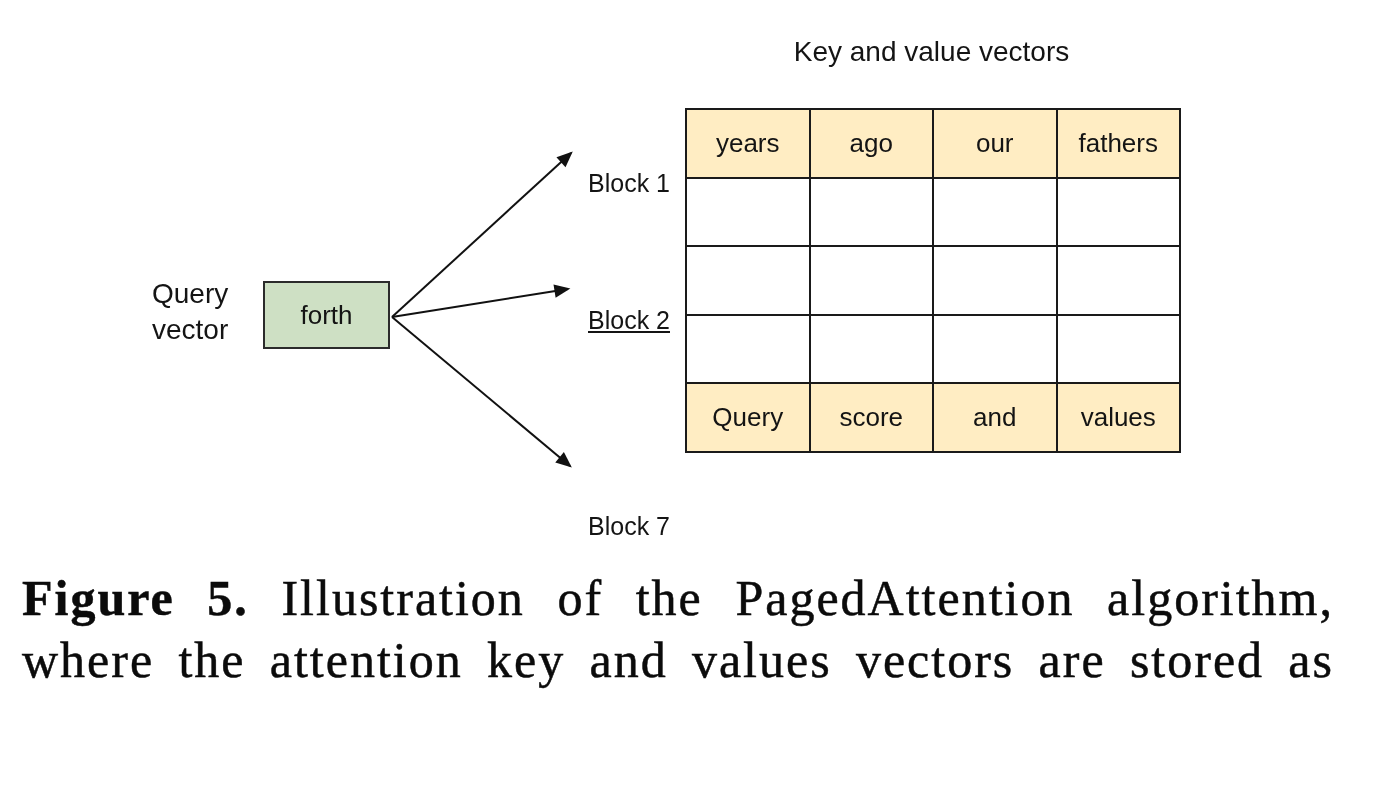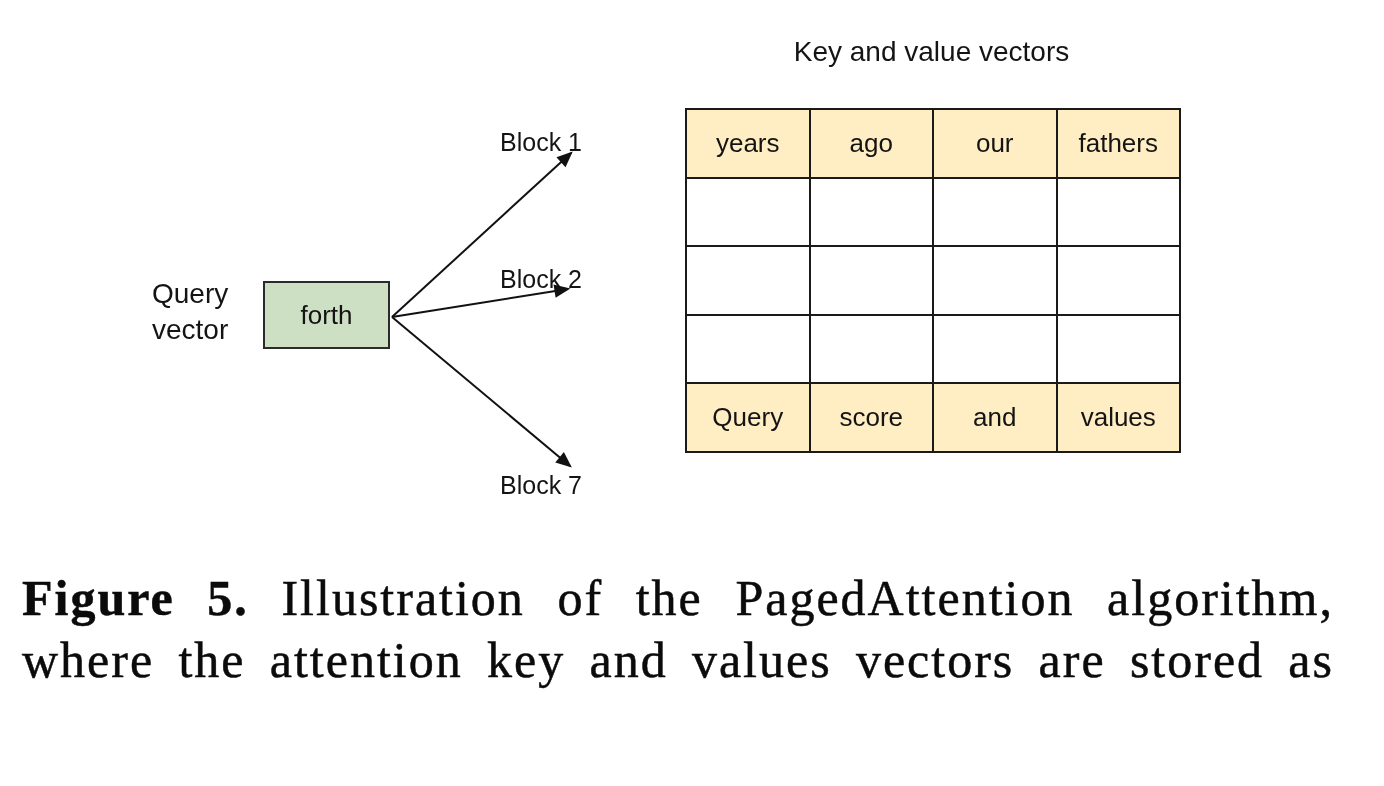--- a/index.html
+++ b/index.html
@@ -20,24 +20,24 @@
     border: 2px solid #1a1a1a;
     height: 68.5px;
     text-align: center; vertical-align: middle;
     font-size: 26px; color: #141414;
     background: #ffffff;
   }
   table.kv td.filled { background: #ffedc3; }
 
   .block-label {
     position: absolute; left: 500px; width: 170px;
-    text-align: left; font-size: 25px; color: #141414; line-height: 30px;
+    text-align: right; font-size: 25px; color: #141414; line-height: 30px; margin-top: 41px;
   }
   #block1 { top: 127px; }
-  #block2 { top: 264px; }
+  #block2 { top: 264px; text-decoration: underline; }
   #block0 { top: 470px; }
 
   .query-label {
     position: absolute; left: 152px; top: 276px;
     font-size: 28px; line-height: 36px; color: #141414;
   }
   .query-box {
     position: absolute; left: 263px; top: 281px; width: 127px; height: 68px;
     background: #cee0c4; border: 2px solid #2b2b2b;
     display: flex; align-items: center; justify-content: center;

